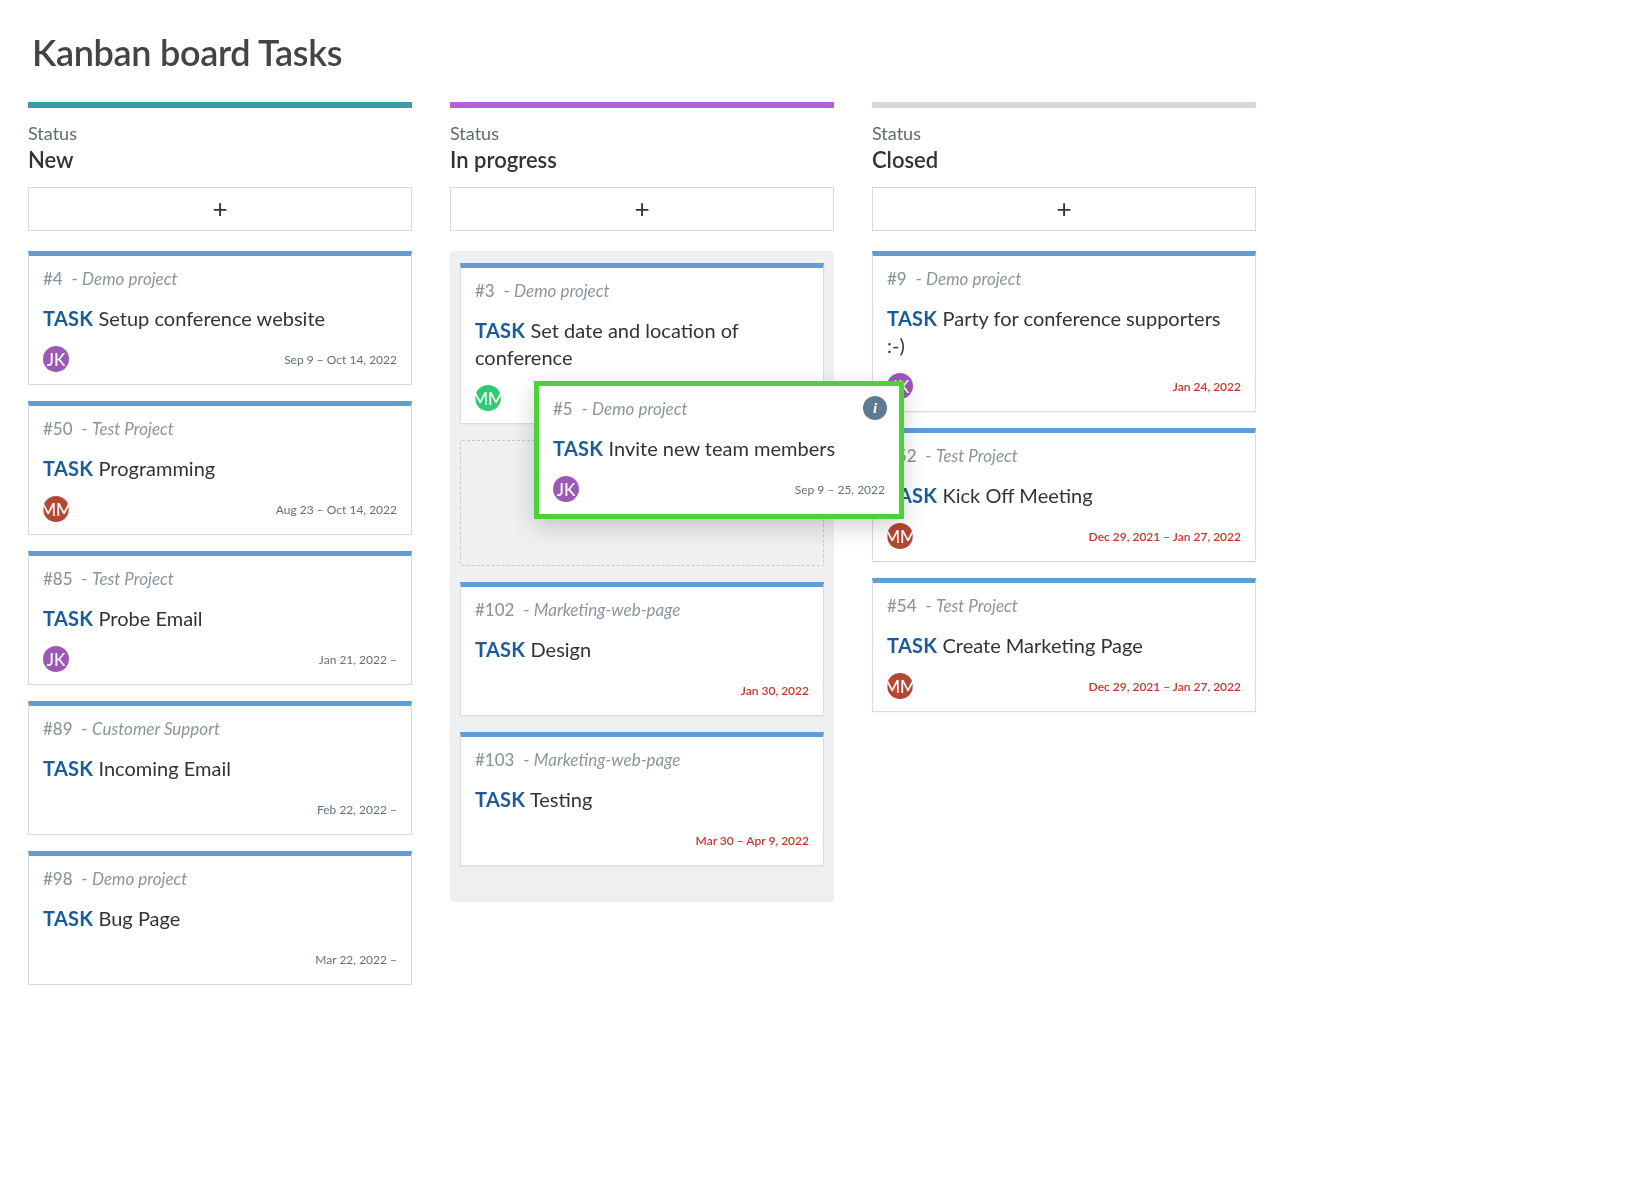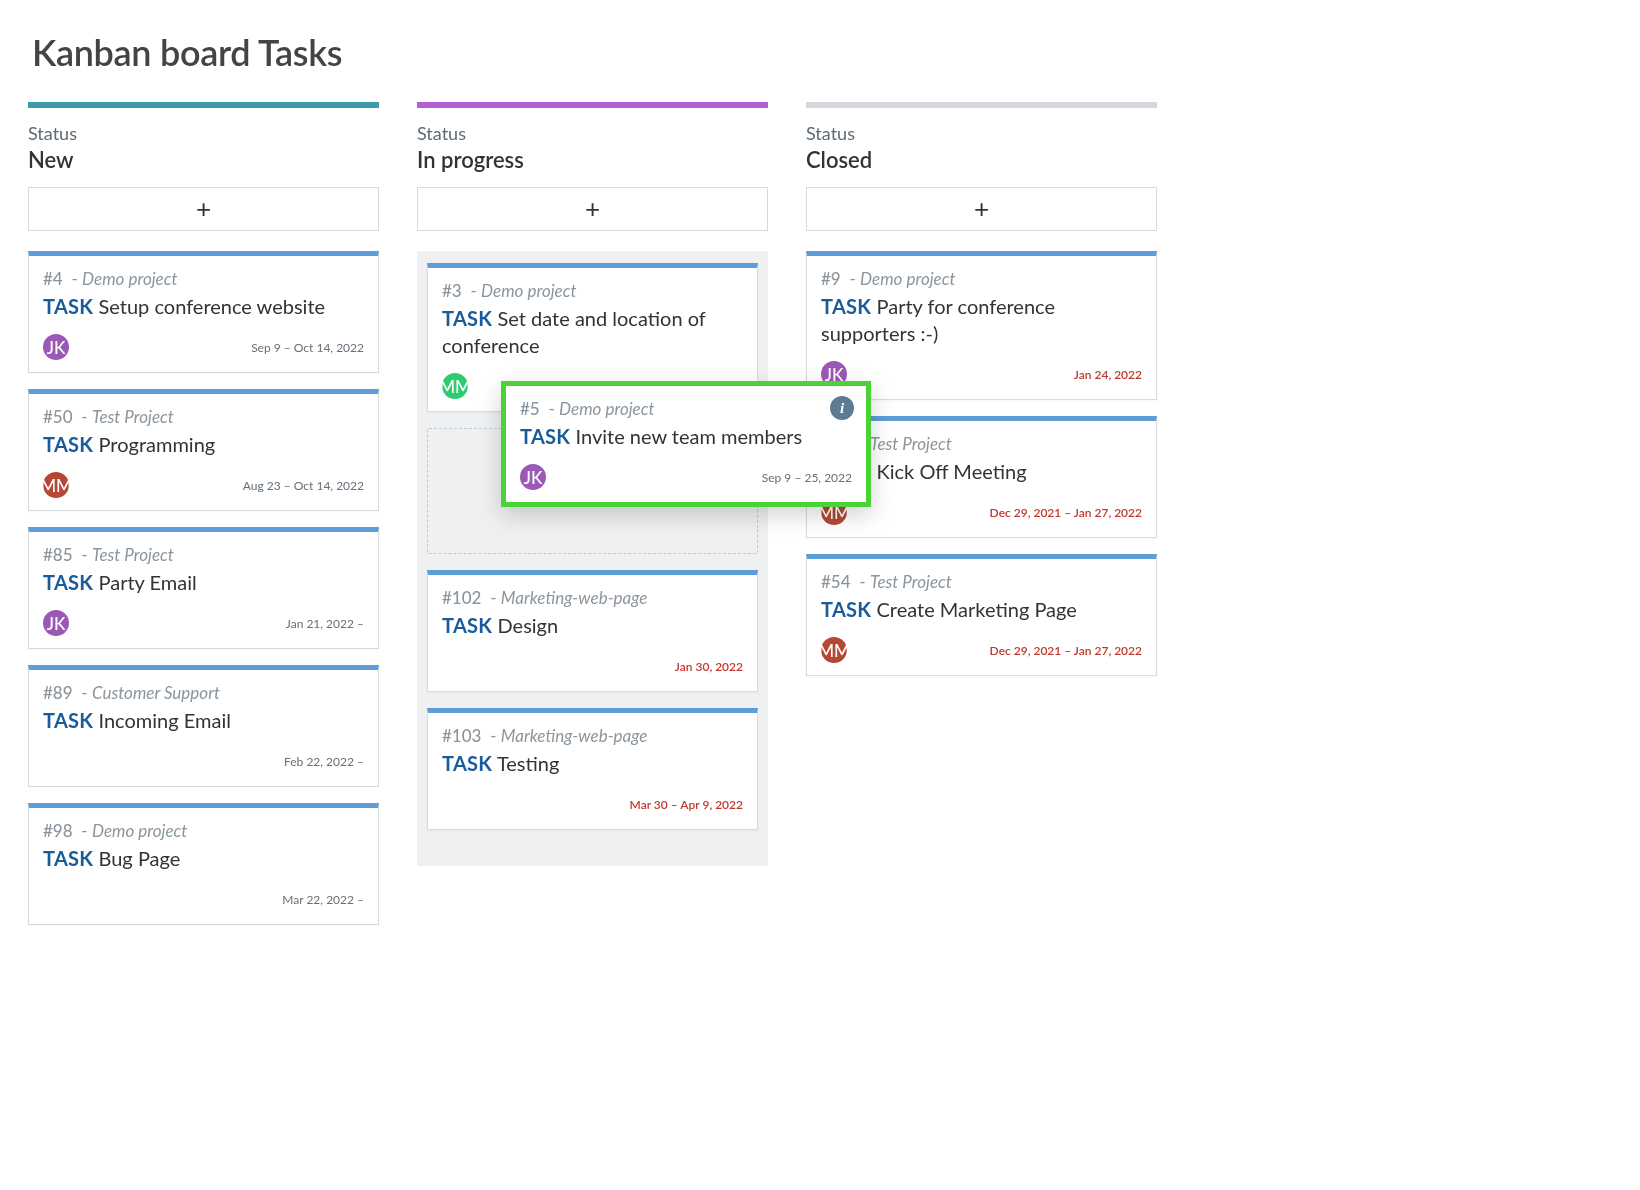--- a/index.html
+++ b/index.html
@@ -1,34 +1,34 @@
 <!DOCTYPE html>
 <html><head>
 <meta charset="utf-8">
 <style>
   * { box-sizing: border-box; margin: 0; padding: 0; }
   html, body { background: #fff; font-family: "Lato", "Helvetica Neue", Arial, sans-serif; color: #444; }
   .board { padding: 24px 28px; width: 1640px; }
   .board-title { font-size: 36px; font-weight: 600; color: #444; margin: 6px 0 28px 4px; letter-spacing: -0.3px; }
   .cols { display: flex; gap: 38px; }
-  .col { width: 351px; flex: none; }
+  .col { width: 384px; flex: none; }
   .col-stripe { height: 6px; width: 100%; }
   .col-head { margin-top: 14px; margin-bottom: 14px; }
   .col-label { font-size: 18px; color: #5f6b74; }
   .col-name  { font-size: 22px; font-weight: 600; color: #333; margin-top: 2px; }
   .add-btn { border: 1px solid #d6dbe0; background: #fff; height: 44px; width: 100%;
              display: flex; align-items: center; justify-content: center; cursor: pointer;
              font-size: 26px; color: #333; margin-bottom: 20px; }
   .card { border: 1px solid #d6dbe0; border-top: 5px solid #5e9dd6; background: #fff;
           padding: 12px 14px 12px 14px; margin-bottom: 16px; position: relative;
           box-shadow: 0 1px 2px rgba(0,0,0,0.04); }
   .card-meta { font-size: 17px; color: #8b959d; }
   .card-meta .num { font-weight: 500; }
   .card-meta .proj { font-style: italic; }
-  .card-title { font-size: 20px; color: #333; margin-top: 4px; line-height: 1.35; }
+  .card-title { font-size: 20px; color: #333; margin-top: 16px; line-height: 1.35; }
   .card-title .type { font-weight: 700; color: #1a5c9a; letter-spacing: 0.3px; }
   .card-foot { display: flex; align-items: center; justify-content: space-between; margin-top: 14px; min-height: 26px; }
   .avatar { width: 26px; height: 26px; border-radius: 50%; display: inline-flex;
             align-items: center; justify-content: center; font-size: 17px; font-weight: 500;
             color: #fff; text-transform: uppercase; }
   .card-foot .dates { font-size: 12px; color: #64707a; }
   .card-foot .dates.due { color: #c0392b; font-weight: 600; text-align: right; }
   .card.dragging { position: absolute; z-index: 50; border: 5px solid #4cd137; border-top: 5px solid #4cd137;
                    box-shadow: 0 8px 22px rgba(0,0,0,0.18); width: 370px; }
   .card.dragging .card-title .type { color: #1a5c9a; }
@@ -92,21 +92,21 @@
           </div>
         </div>
 
         <div class="card">
           <div class="card-meta">
             <span class="num">#85</span>
             &nbsp;- <span class="proj">Test Project</span>
           </div>
           <div class="card-title">
             <span class="type">TASK</span>
-            <span>Party Email</span>
+            <span>Probe Email</span>
           </div>
           <div class="card-foot">
             <span class="avatar" style="background: rgb(155, 89, 182);">JK</span>
             <span class="dates">Jan 21, 2022 –</span>
           </div>
         </div>
 
         <div class="card">
           <div class="card-meta">
             <span class="num">#89</span>

